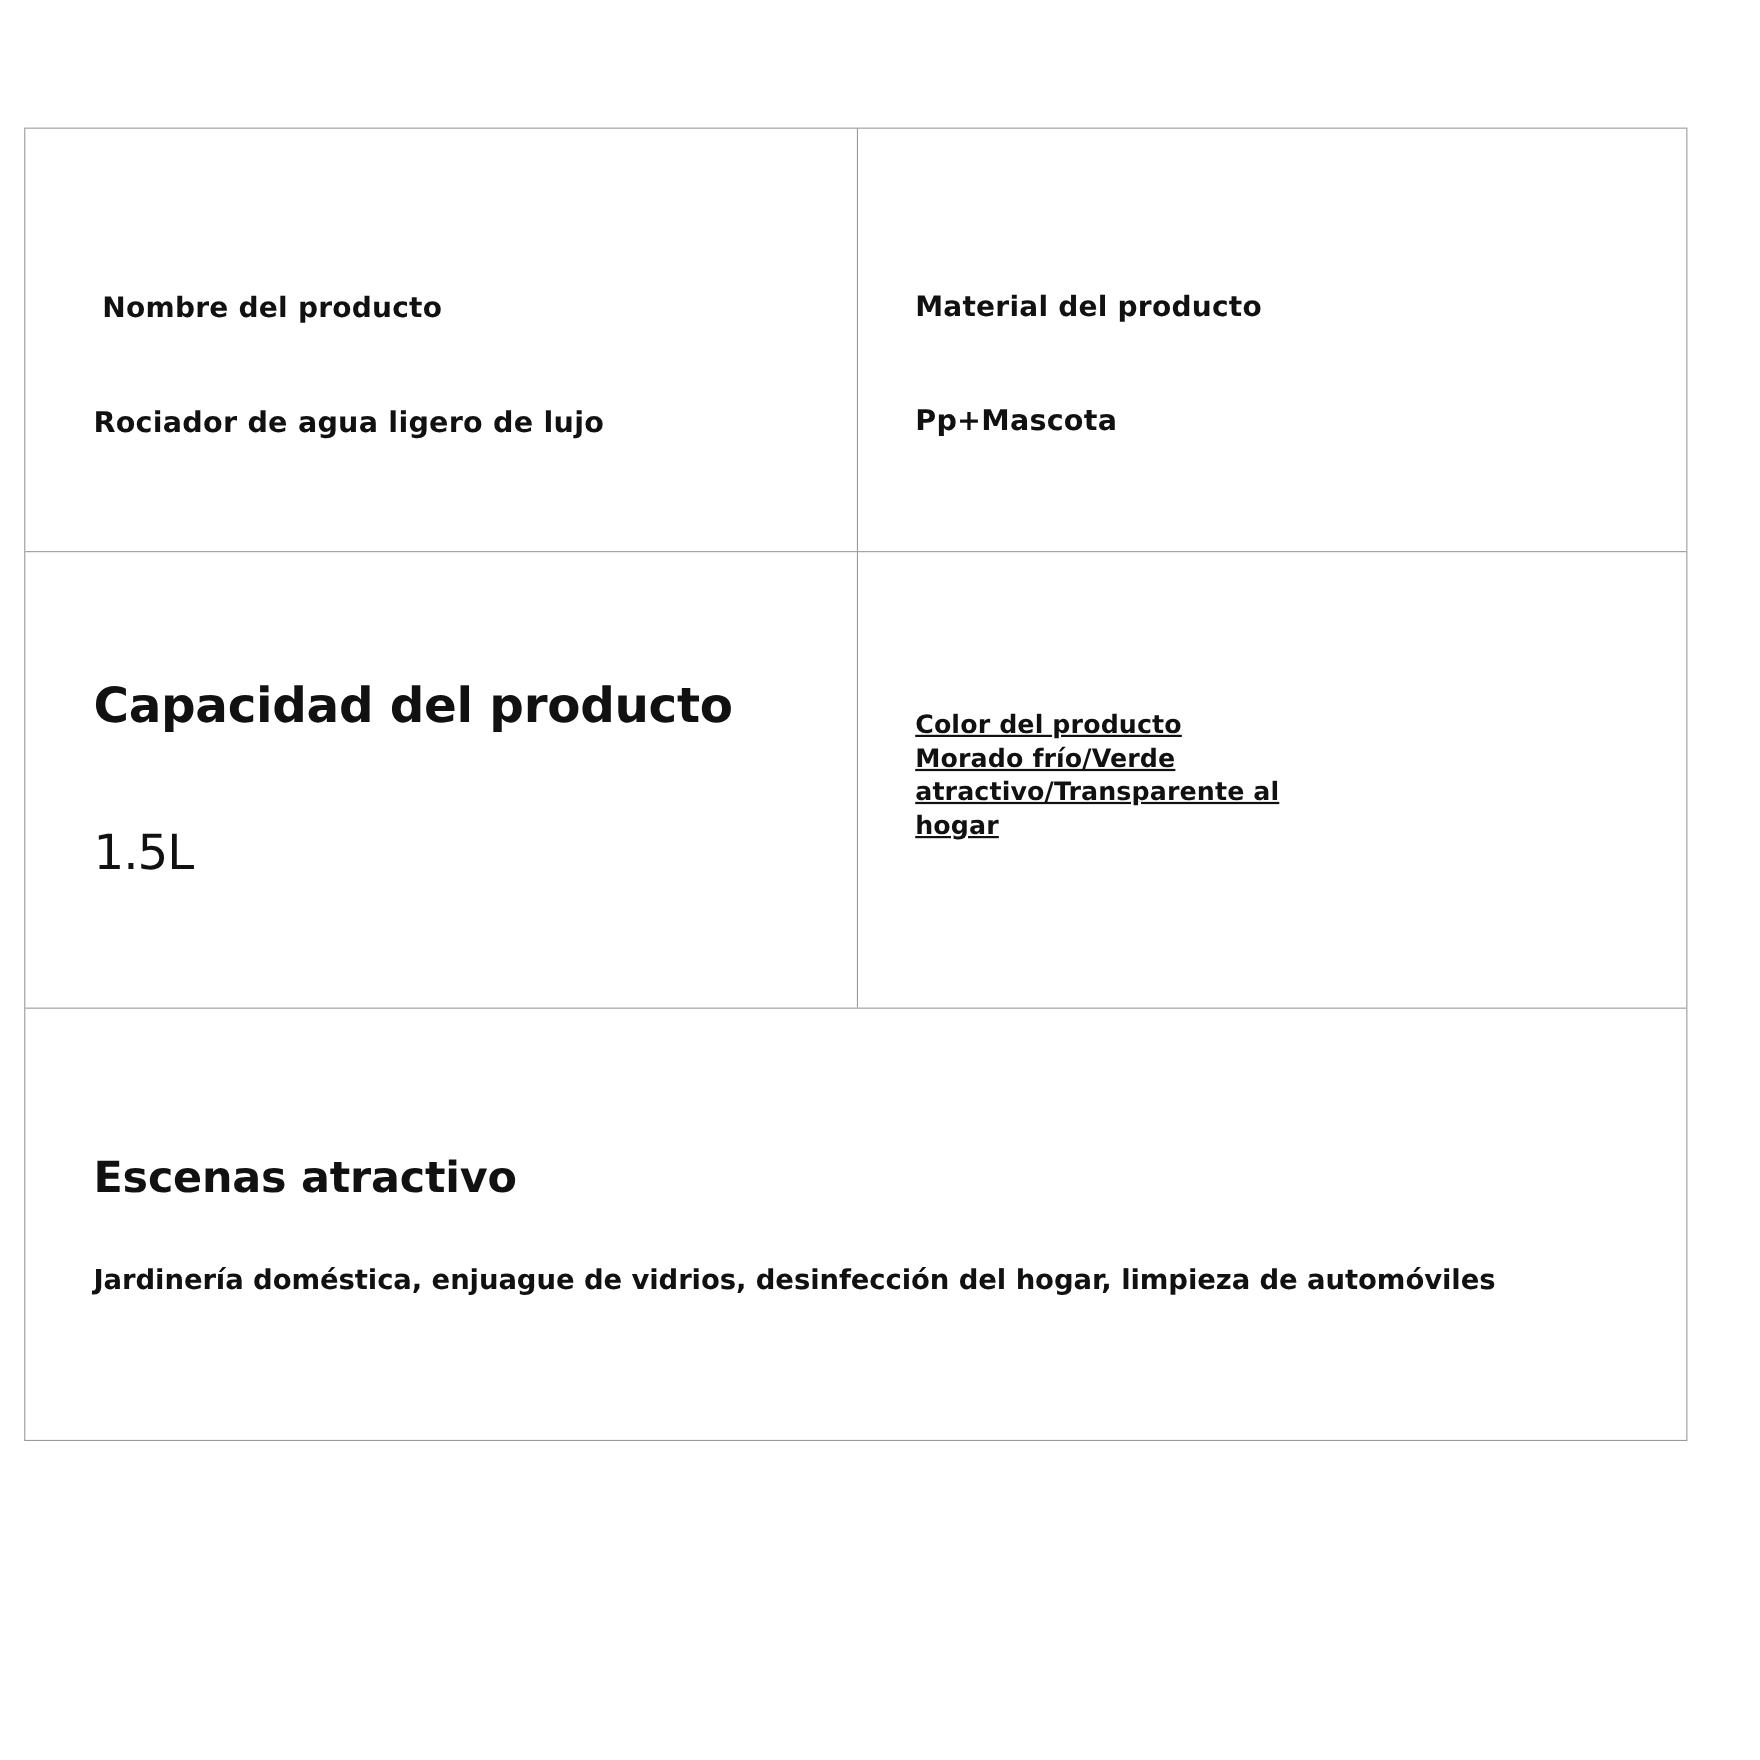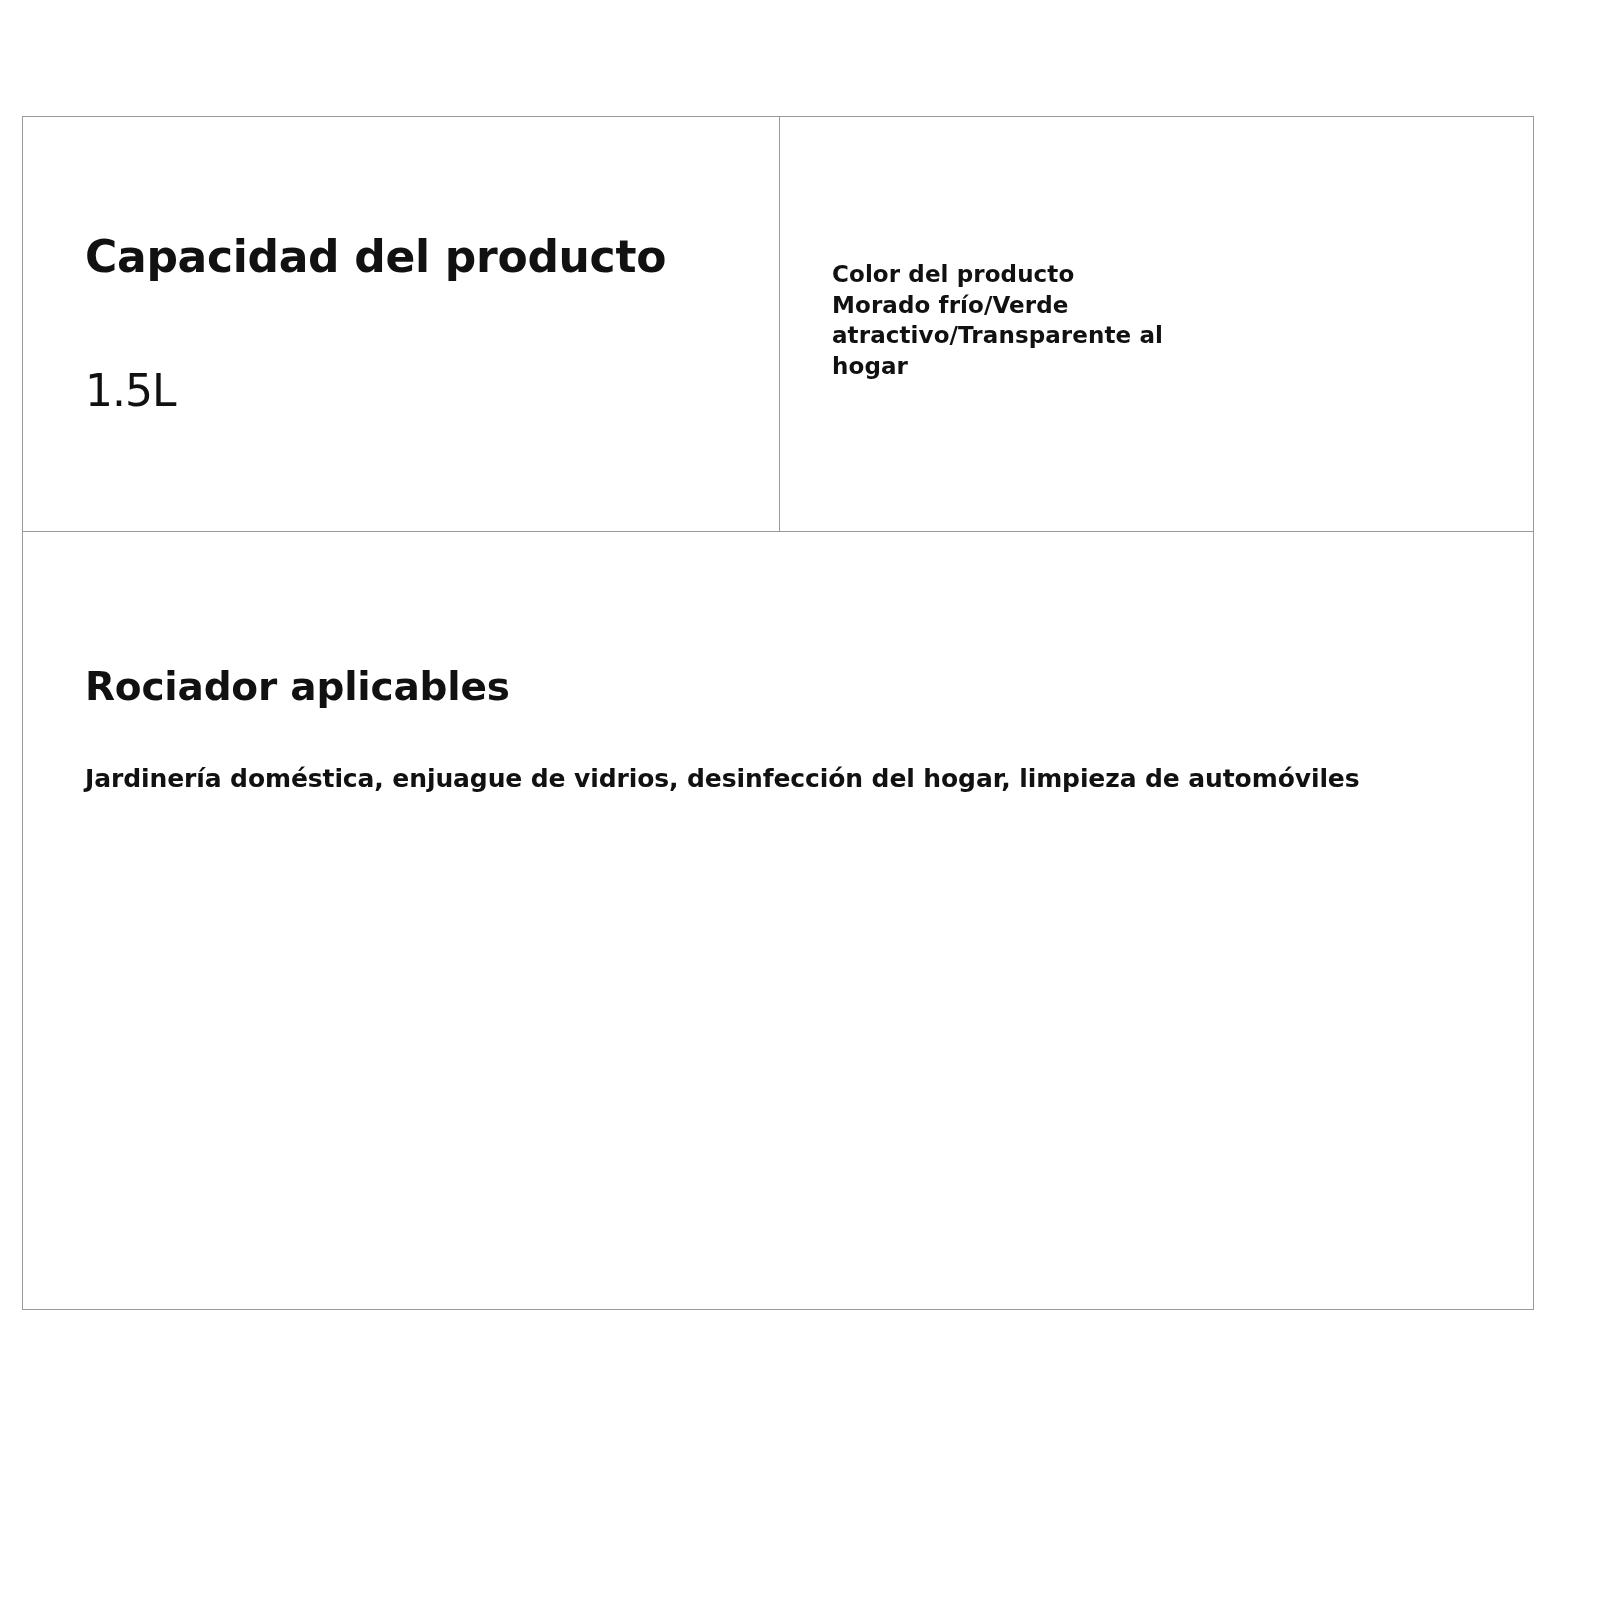--- a/index.html
+++ b/index.html
@@ -116,20 +116,21 @@
   
   .color-block {
     position: absolute;
     left: 52px;
     top: 142px;
     width: 360px;
     font-size: 23px;
     font-weight: bold;
     line-height: 1.33;
     letter-spacing: 0.1px;
+    text-decoration: underline;
   }
 
   
   .scenes-label {
     position: absolute;
     left: 62px;
     top: 132px;
     font-size: 39px;
     font-weight: bold;
     letter-spacing: -0.2px;
@@ -141,34 +142,44 @@
     font-size: 25px;
     font-weight: bold;
     letter-spacing: -0.1px;
   }
 </style>
 </head>
 <body>
 
 <div class="spec-table">
 
+  <div class="row row-top">
+    <div class="cell cell-left">
+      <div class="name-label">Nombre del producto</div>
+      <div class="name-value">Rociador de agua ligero de lujo</div>
+    </div>
+    <div class="cell cell-right">
+      <div class="material-label">Material del producto</div>
+      <div class="material-value">Pp+Mascota</div>
+    </div>
+  </div>
 
   <div class="row row-mid">
     <div class="cell cell-left">
       <div class="capacity-label">Capacidad del producto</div>
       <div class="capacity-value">1.5L</div>
     </div>
     <div class="cell cell-right">
       <div class="color-block">
         <div>Color del producto</div>
         <div>Morado frío/Verde atractivo/Transparente al hogar</div>
       </div>
     </div>
   </div>
 
   <div class="row row-bottom">
     <div class="cell cell-full">
-      <div class="scenes-label">Rociador aplicables</div>
+      <div class="scenes-label">Escenas atractivo</div>
       <div class="scenes-value">Jardinería doméstica, enjuague de vidrios, desinfección del hogar, limpieza de automóviles</div>
     </div>
   </div>
 
 </div>
 
 </body></html>

